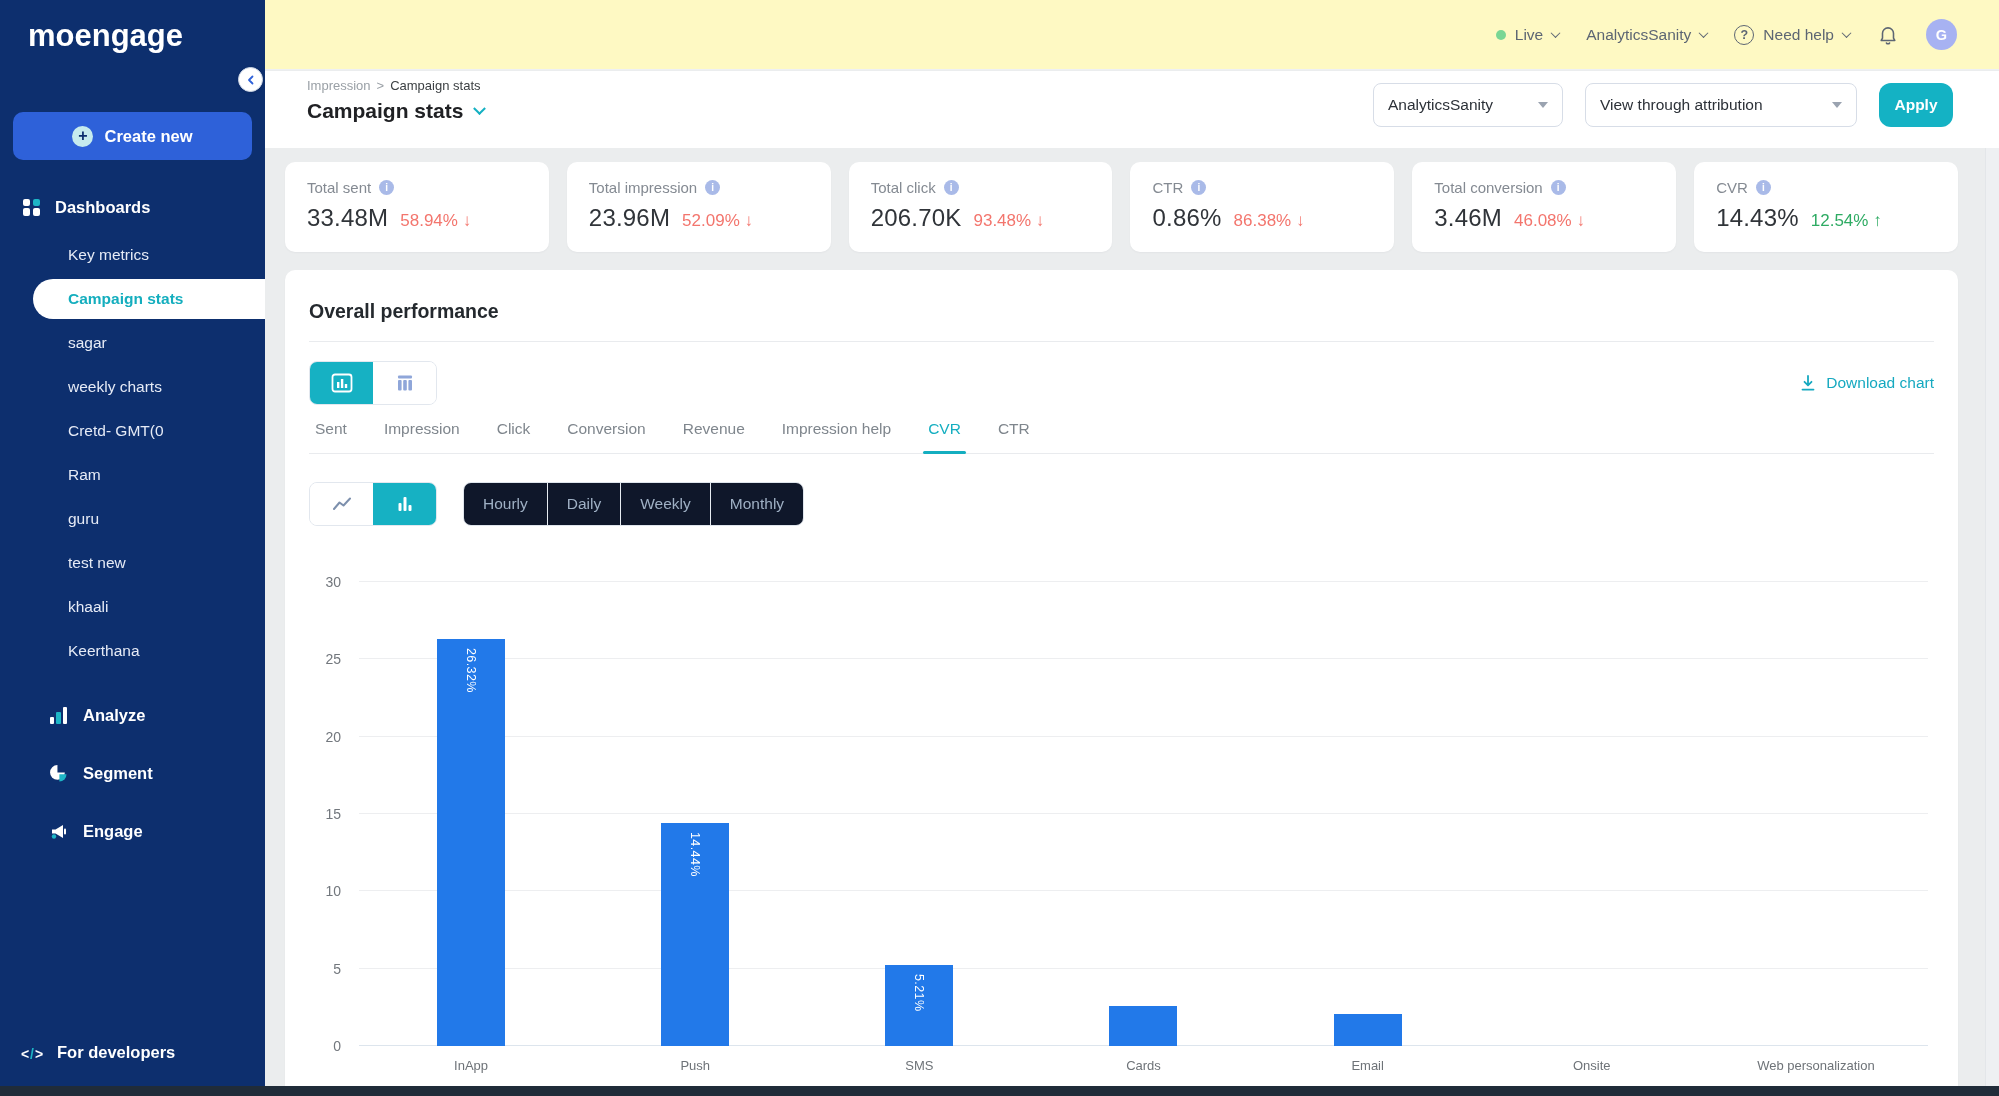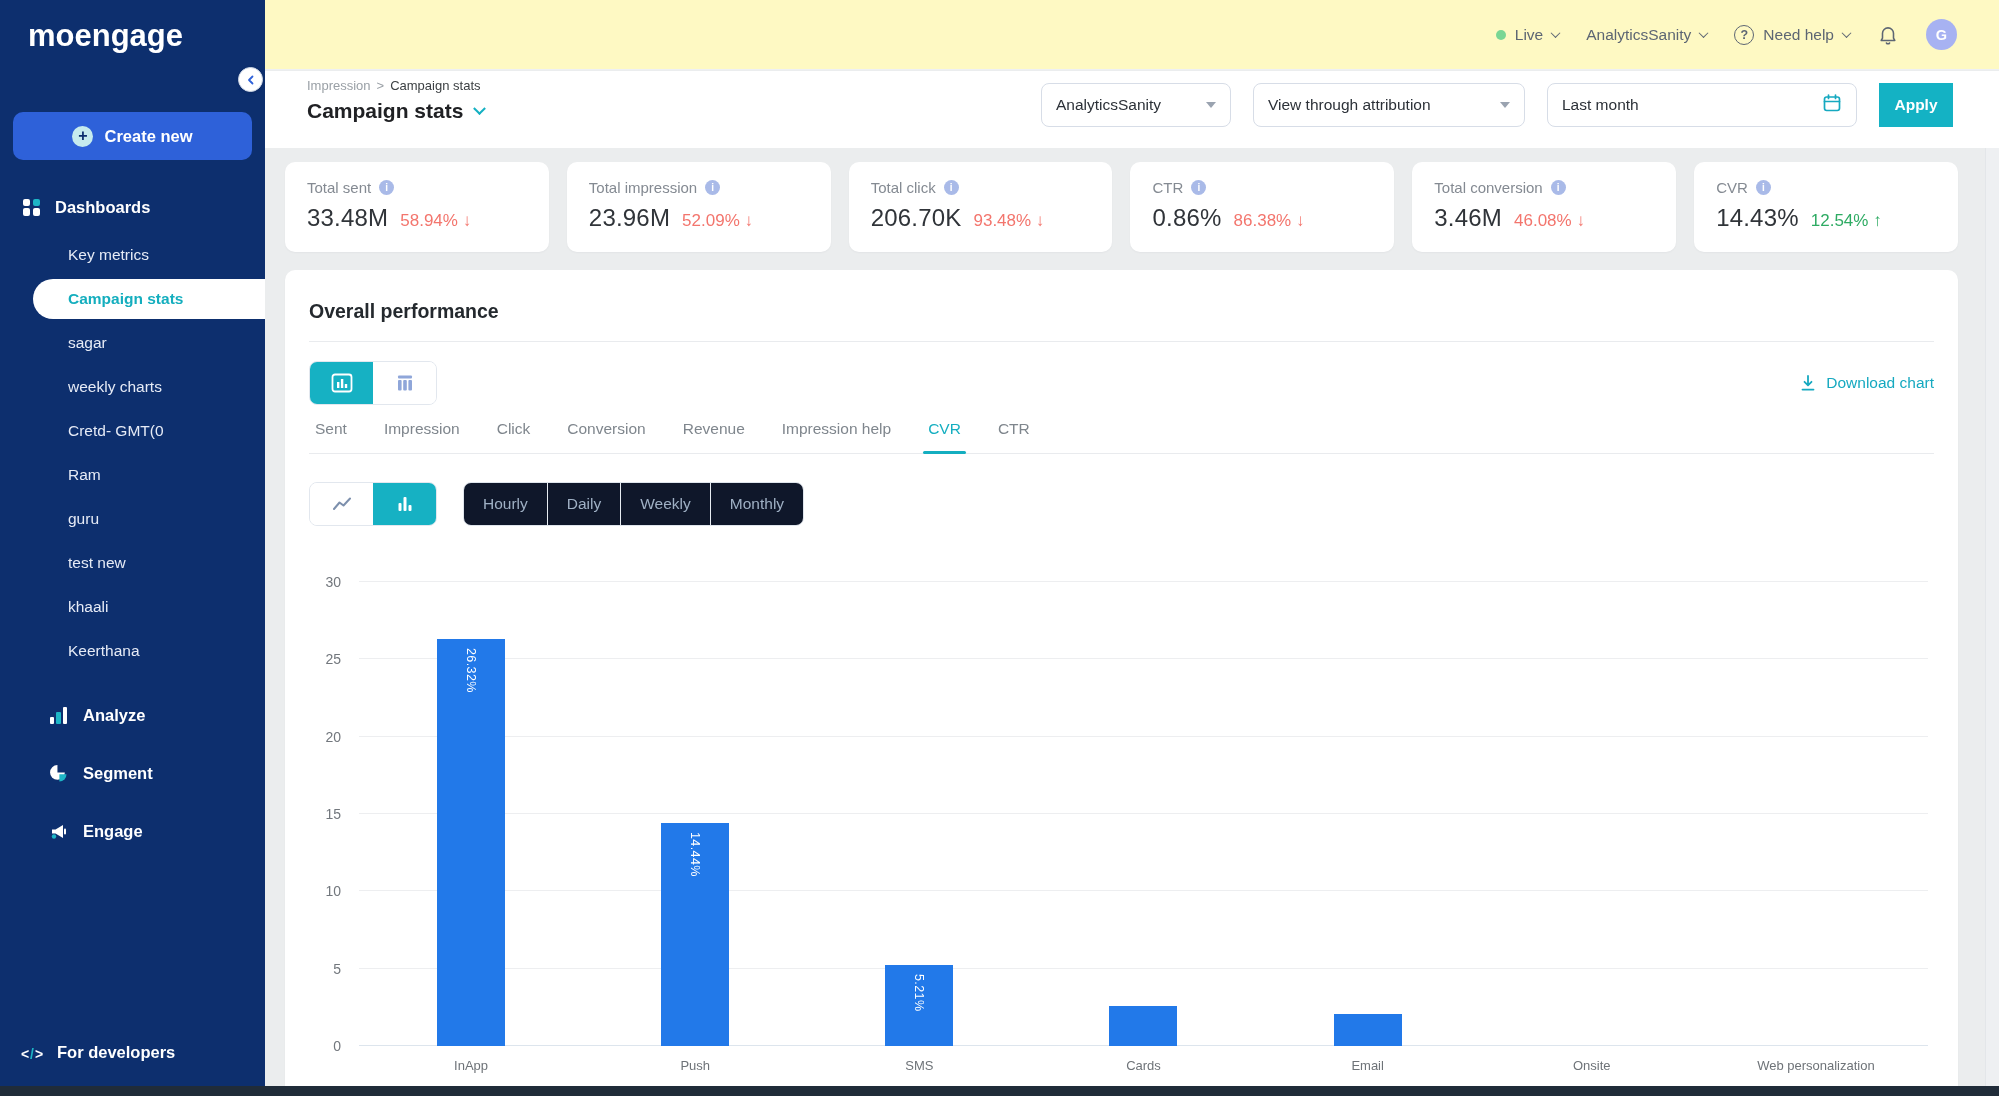--- a/index.html
+++ b/index.html
@@ -46,21 +46,21 @@
   .breadcrumb { font-size: 13px; color: #9aa0a6; display: flex; gap: 6px; }
   .breadcrumb .current { color: #3c4043; }
   .page-title { margin-top: 6px; font-size: 21px; font-weight: 700; color: #202124; display: flex; align-items: center; gap: 12px; cursor: pointer; }
   .title-chev { width: 9px; height: 9px; border-right: 2.2px solid #14b0c2; border-bottom: 2.2px solid #14b0c2; transform: rotate(45deg) translate(-2px,-2px); }
   .hb-right { margin-left: auto; margin-right: 46px; margin-top: 12px; display: flex; gap: 22px; }
   .fbox { height: 44px; background: #fff; border: 1px solid #d7dde7; border-radius: 8px; display: flex; align-items: center; justify-content: space-between; padding: 0 14px; font-size: 15.5px; color: #2c3138; cursor: pointer; }
   .fbox.w-workspace { width: 190px; }
   .fbox.w-attr { width: 272px; }
   .fbox.w-date { width: 310px; }
   .caret { width: 0; height: 0; border-left: 5px solid transparent; border-right: 5px solid transparent; border-top: 6px solid #9aa3b0; }
-  .apply { width: 74px; height: 44px; border: none; border-radius: 0; background: #14b2c4; color: #fff; font-family: inherit; font-size: 15.5px; font-weight: 600; cursor: pointer; }
+  .apply { width: 74px; height: 44px; border: none; border-radius: 12px; background: #14b2c4; color: #fff; font-family: inherit; font-size: 15.5px; font-weight: 600; cursor: pointer; }
 
   
   .content { position: absolute; left: 265px; right: 0; top: 148px; bottom: 0; background: #ebedee; padding: 14px 41px 0 20px; }
   .kpi-row { display: flex; gap: 18px; height: 90px; }
   .kpi { flex: 1; background: #fff; border-radius: 10px; padding: 17px 18px 0 22px; box-shadow: 0 1px 2px rgba(16,24,40,.04); }
   .kpi-label { font-size: 15px; color: #848a92; display: flex; align-items: center; gap: 8px; }
   .info-i { width: 15px; height: 15px; border-radius: 50%; background: #a9bae8; color: #fff; font-size: 10px; font-weight: 700; display: inline-flex; align-items: center; justify-content: center; cursor: pointer; }
   .kpi-line2 { margin-top: 8px; display: flex; align-items: baseline; gap: 12px; }
   .kpi-value { font-size: 24px; color: #303439; font-weight: 500; letter-spacing: .2px; }
   .kpi-delta { font-size: 17px; text-align: right; }
@@ -213,29 +213,20 @@
       </div>
     </div>
     <div class="hb-right">
       <div class="fbox w-workspace">
         <span>AnalyticsSanity</span>
         <span class="caret"></span>
       </div>
       <div class="fbox w-attr">
         <span>View through attribution</span>
         <span class="caret"></span>
-      </div>
-      <div class="fbox w-date">
-        <span>Last month</span>
-        <span>
-          <svg width="20" height="20" viewBox="0 0 20 20" fill="none" stroke="#16a9c0" stroke-width="1.7" stroke-linecap="round">
-              <rect x="2.5" y="4" width="15" height="13.5" rx="2.2"></rect>
-              <path d="M2.5 8.5h15M6.5 2v3.5M13.5 2v3.5"></path>
-            </svg>
-        </span>
       </div>
       <button class="apply">Apply</button>
     </div>
   </div>
 
   <main class="content">
     <div class="kpi-row" id="kpi-row">
         <div class="kpi">
           <div class="kpi-label">
             <span>Total sent</span>

